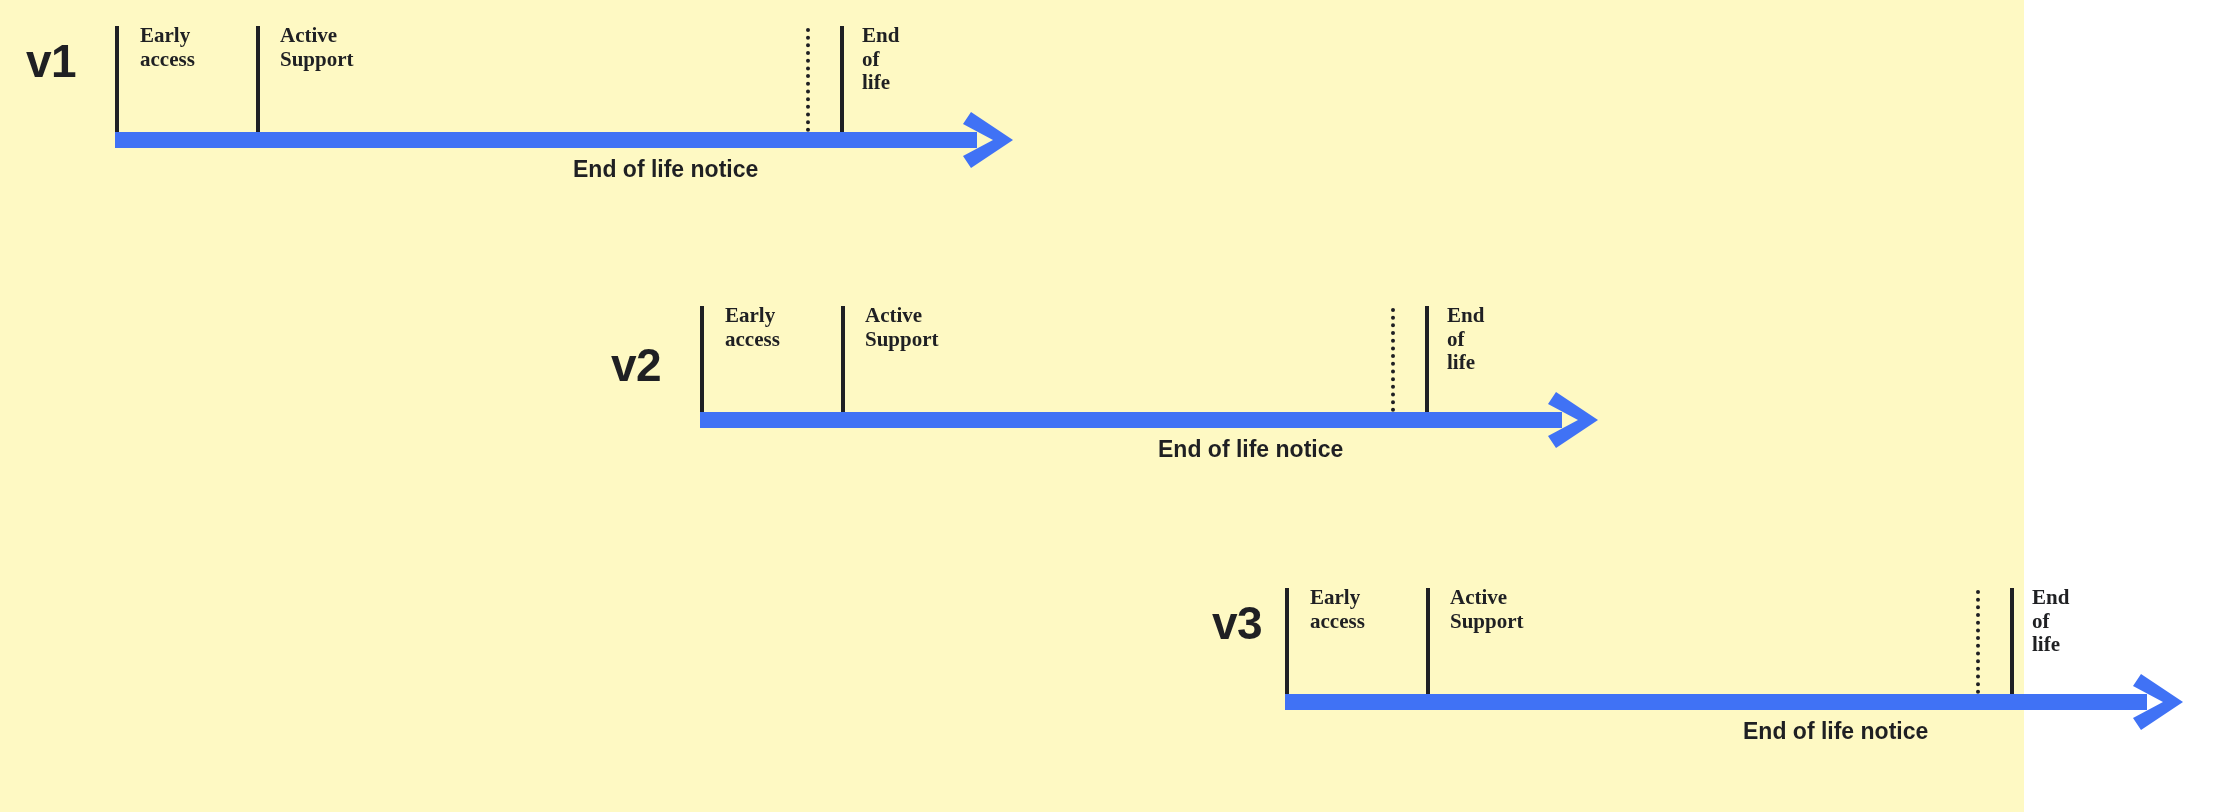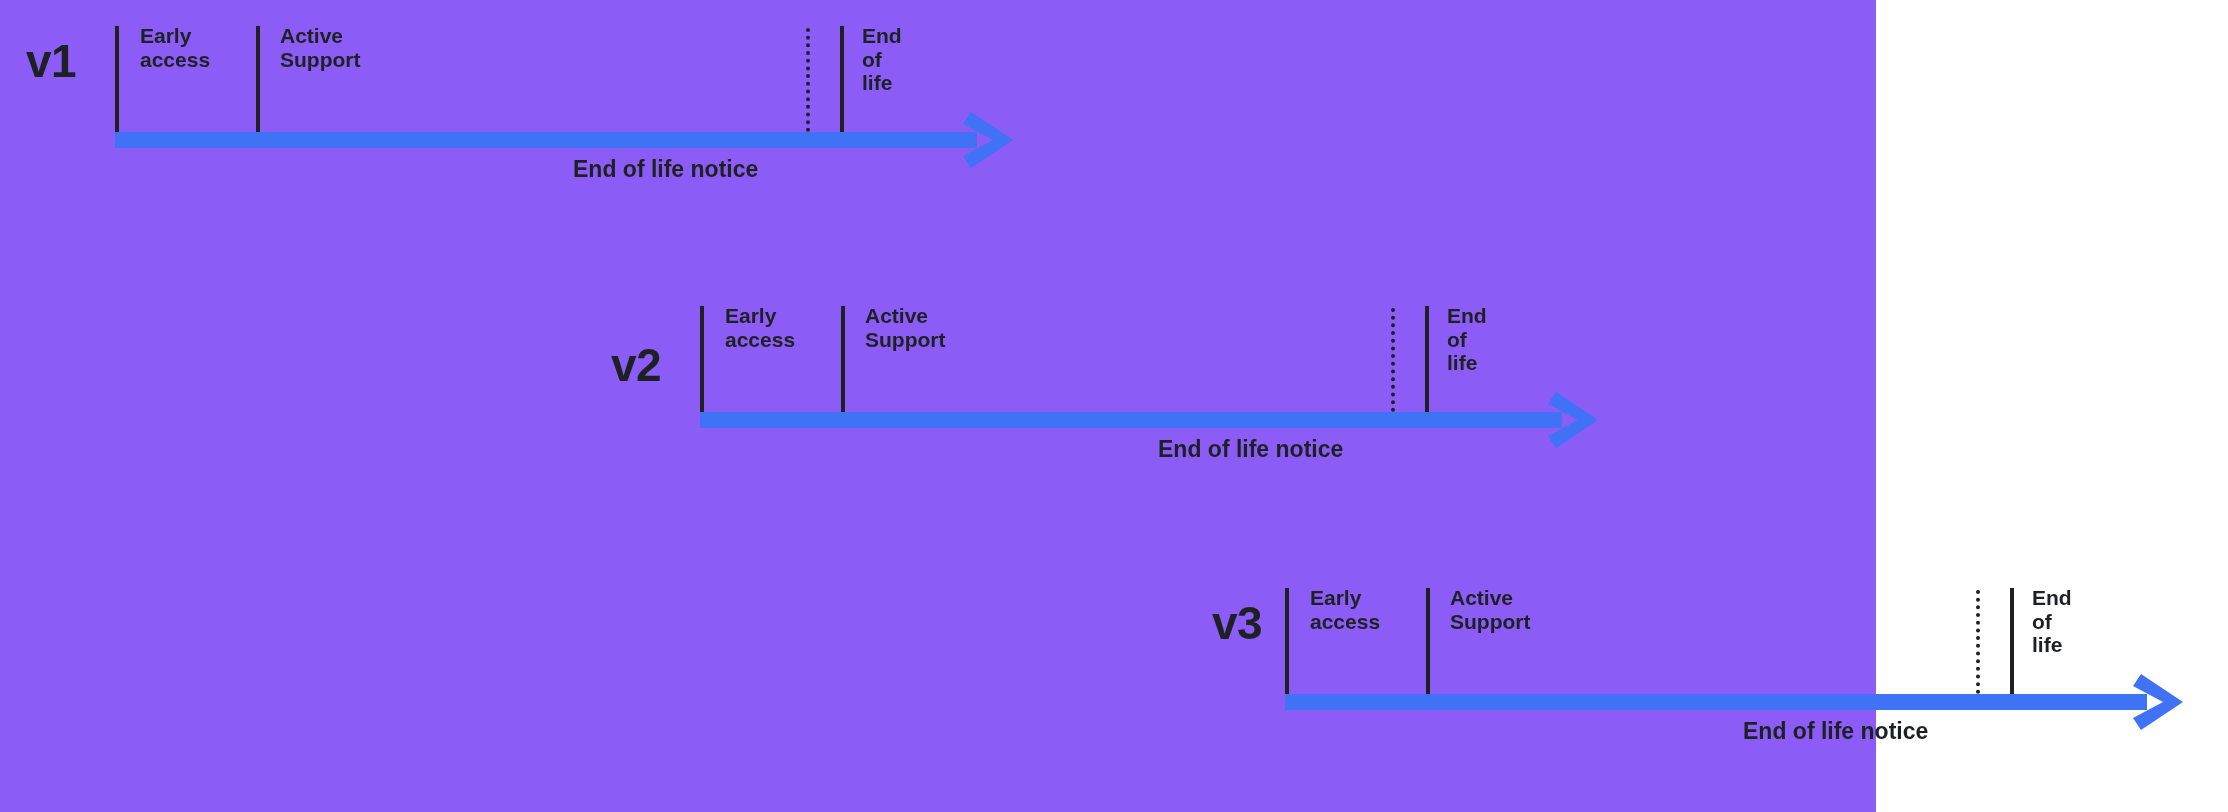--- a/index.html
+++ b/index.html
@@ -8,23 +8,23 @@
     background: #ffffff;
   }
   body {
     width: 2228px;
     height: 812px;
     font-family: "Liberation Sans", sans-serif;
     overflow: hidden;
   }
   .canvas {
     position: relative;
-    width: 1876px;
+    width: 2024px;
     height: 812px;
-    background: #8b5cf6;
+    background: #fef9c3;
   }
 
   
   .timeline {
     position: absolute;
     height: 200px;
   }
 
   
   .version-label {
@@ -58,20 +58,21 @@
 
   
   .phase-label {
     position: absolute;
     top: 24px;
     font-size: 21px;
     font-weight: 700;
     color: #1f2023;
     line-height: 1.12;
     white-space: pre-line;
+    font-family: Liberation Serif, serif;
   }
 
   
   .arrow-shaft {
     position: absolute;
     top: 132px;
     height: 16px;
     background: #4072f5;
   }
   .arrow-head {

